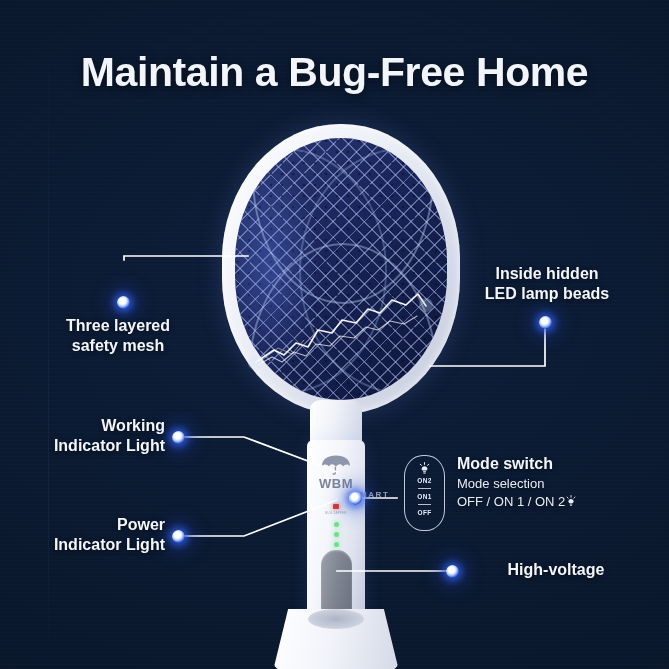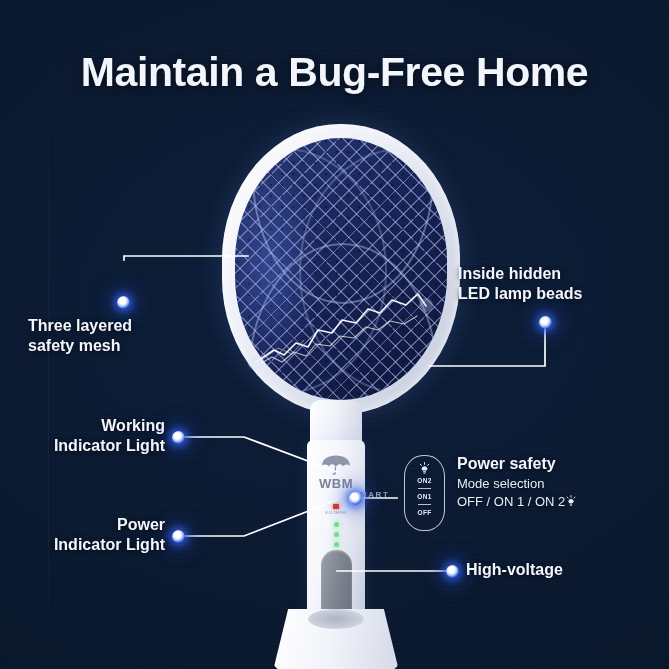--- a/index.html
+++ b/index.html
@@ -112,21 +112,21 @@
     background:radial-gradient(ellipse at center,#aeb4c4 0%,#c9cedb 60%,#e4e8f1 100%);
   }
 
   
   #lines{position:absolute;left:0;top:0;width:669px;height:669px;pointer-events:none;}
   .dot{position:absolute;width:13px;height:13px;border-radius:50%;
     background:radial-gradient(circle at 42% 38%, #ffffff 0 28%, #bcd2ff 45%, #2e58d8 70%, rgba(20,45,140,0) 100%);
     box-shadow:0 0 7px 3px rgba(48,96,240,.75), 0 0 18px 8px rgba(36,70,200,.38);}
   .label{position:absolute;color:#f3f6fc;font-size:16px;font-weight:bold;line-height:20px;
     text-shadow:0 1px 5px rgba(0,0,0,.6);}
-  .label.ctr{text-align:left;}
+  .label.ctr{text-align:center;}
   .label.rt{text-align:right;}
 
   
   #switch-ico{
     position:absolute;left:404px;top:455px;width:39px;height:74px;
     border:1.4px solid rgba(226,233,248,.85);border-radius:19px/21px;
   }
   #switch-ico .sw-lamp{position:absolute;left:0;top:5px;width:39px;text-align:center;}
   .sw-row{position:absolute;left:0;width:39px;text-align:center;
     font-size:6.5px;font-weight:bold;color:#e6ecf8;letter-spacing:.3px;}
@@ -262,21 +262,21 @@
         <rect x="5.4" y="10.6" width="2.2" height="1" fill="#e6ecf8"></rect>
       </svg>
     </div>
     <div class="sw-row" style="top:21px">ON2</div>
     <div class="sw-div" style="top:32px"></div>
     <div class="sw-row" style="top:37px">ON1</div>
     <div class="sw-div" style="top:48px"></div>
     <div class="sw-row" style="top:53px">OFF</div>
   </div>
 
-  <div id="pw-title">Power safety</div>
+  <div id="pw-title">Mode switch</div>
   <div id="pw-sub1">Mode selection</div>
   <div id="pw-sub2">
     <span>OFF / ON 1 / ON 2</span><span class="bulb"><svg width="12" height="12" viewBox="0 0 13 13">
           <g stroke="#e7ecf7" stroke-width="1" stroke-linecap="round">
             <line x1="6.5" y1="0.6" x2="6.5" y2="2.4"></line>
             <line x1="2.2" y1="2.2" x2="3.4" y2="3.4"></line>
             <line x1="10.8" y1="2.2" x2="9.6" y2="3.4"></line>
           </g>
           <path d="M3.6,7.4 C3.6,5.4 4.9,4.2 6.5,4.2 C8.1,4.2 9.4,5.4 9.4,7.4 L8.4,8.6 L4.6,8.6 Z" fill="#e7ecf7"></path>
           <rect x="5.1" y="9.2" width="2.8" height="1" fill="#e7ecf7"></rect>

